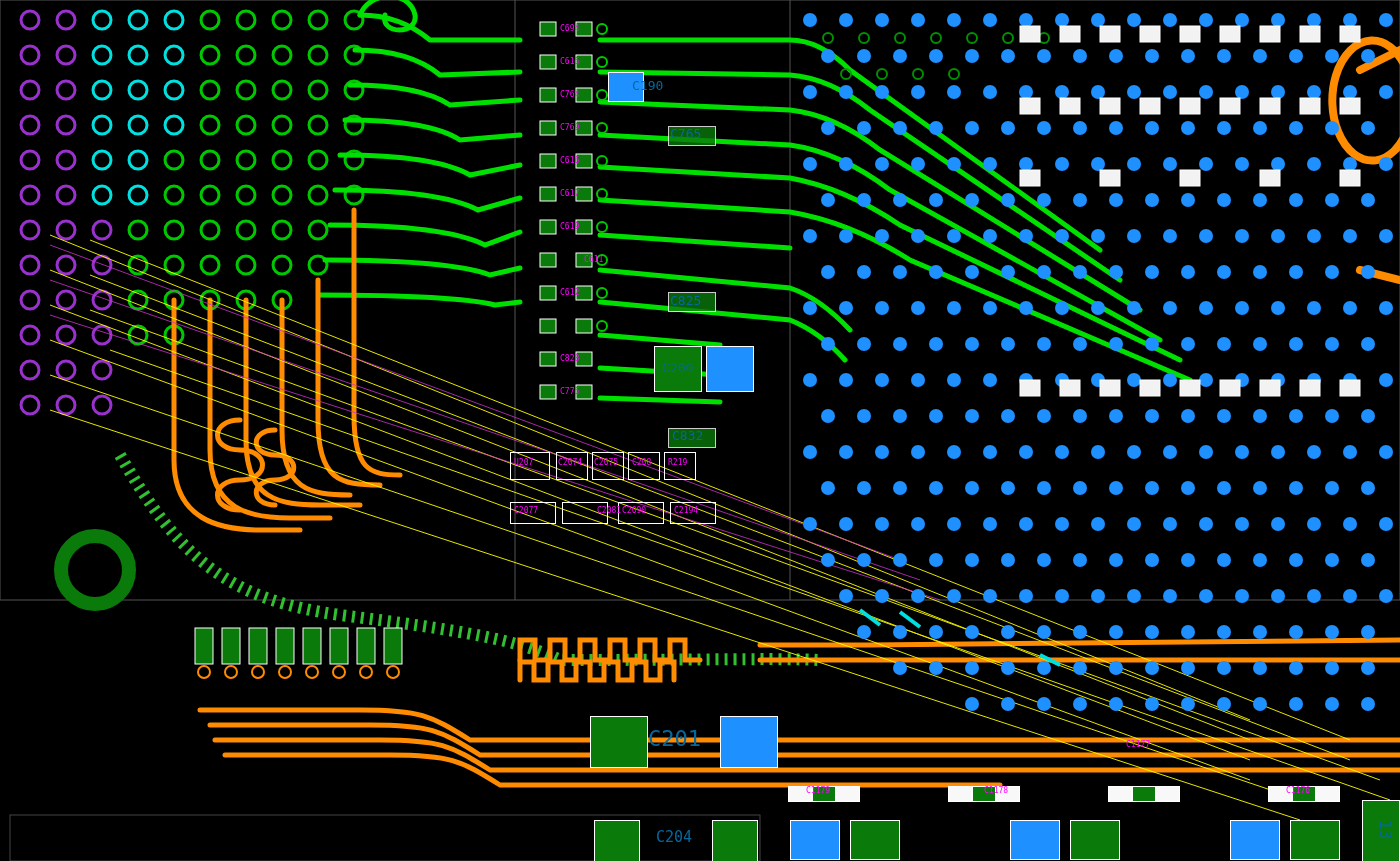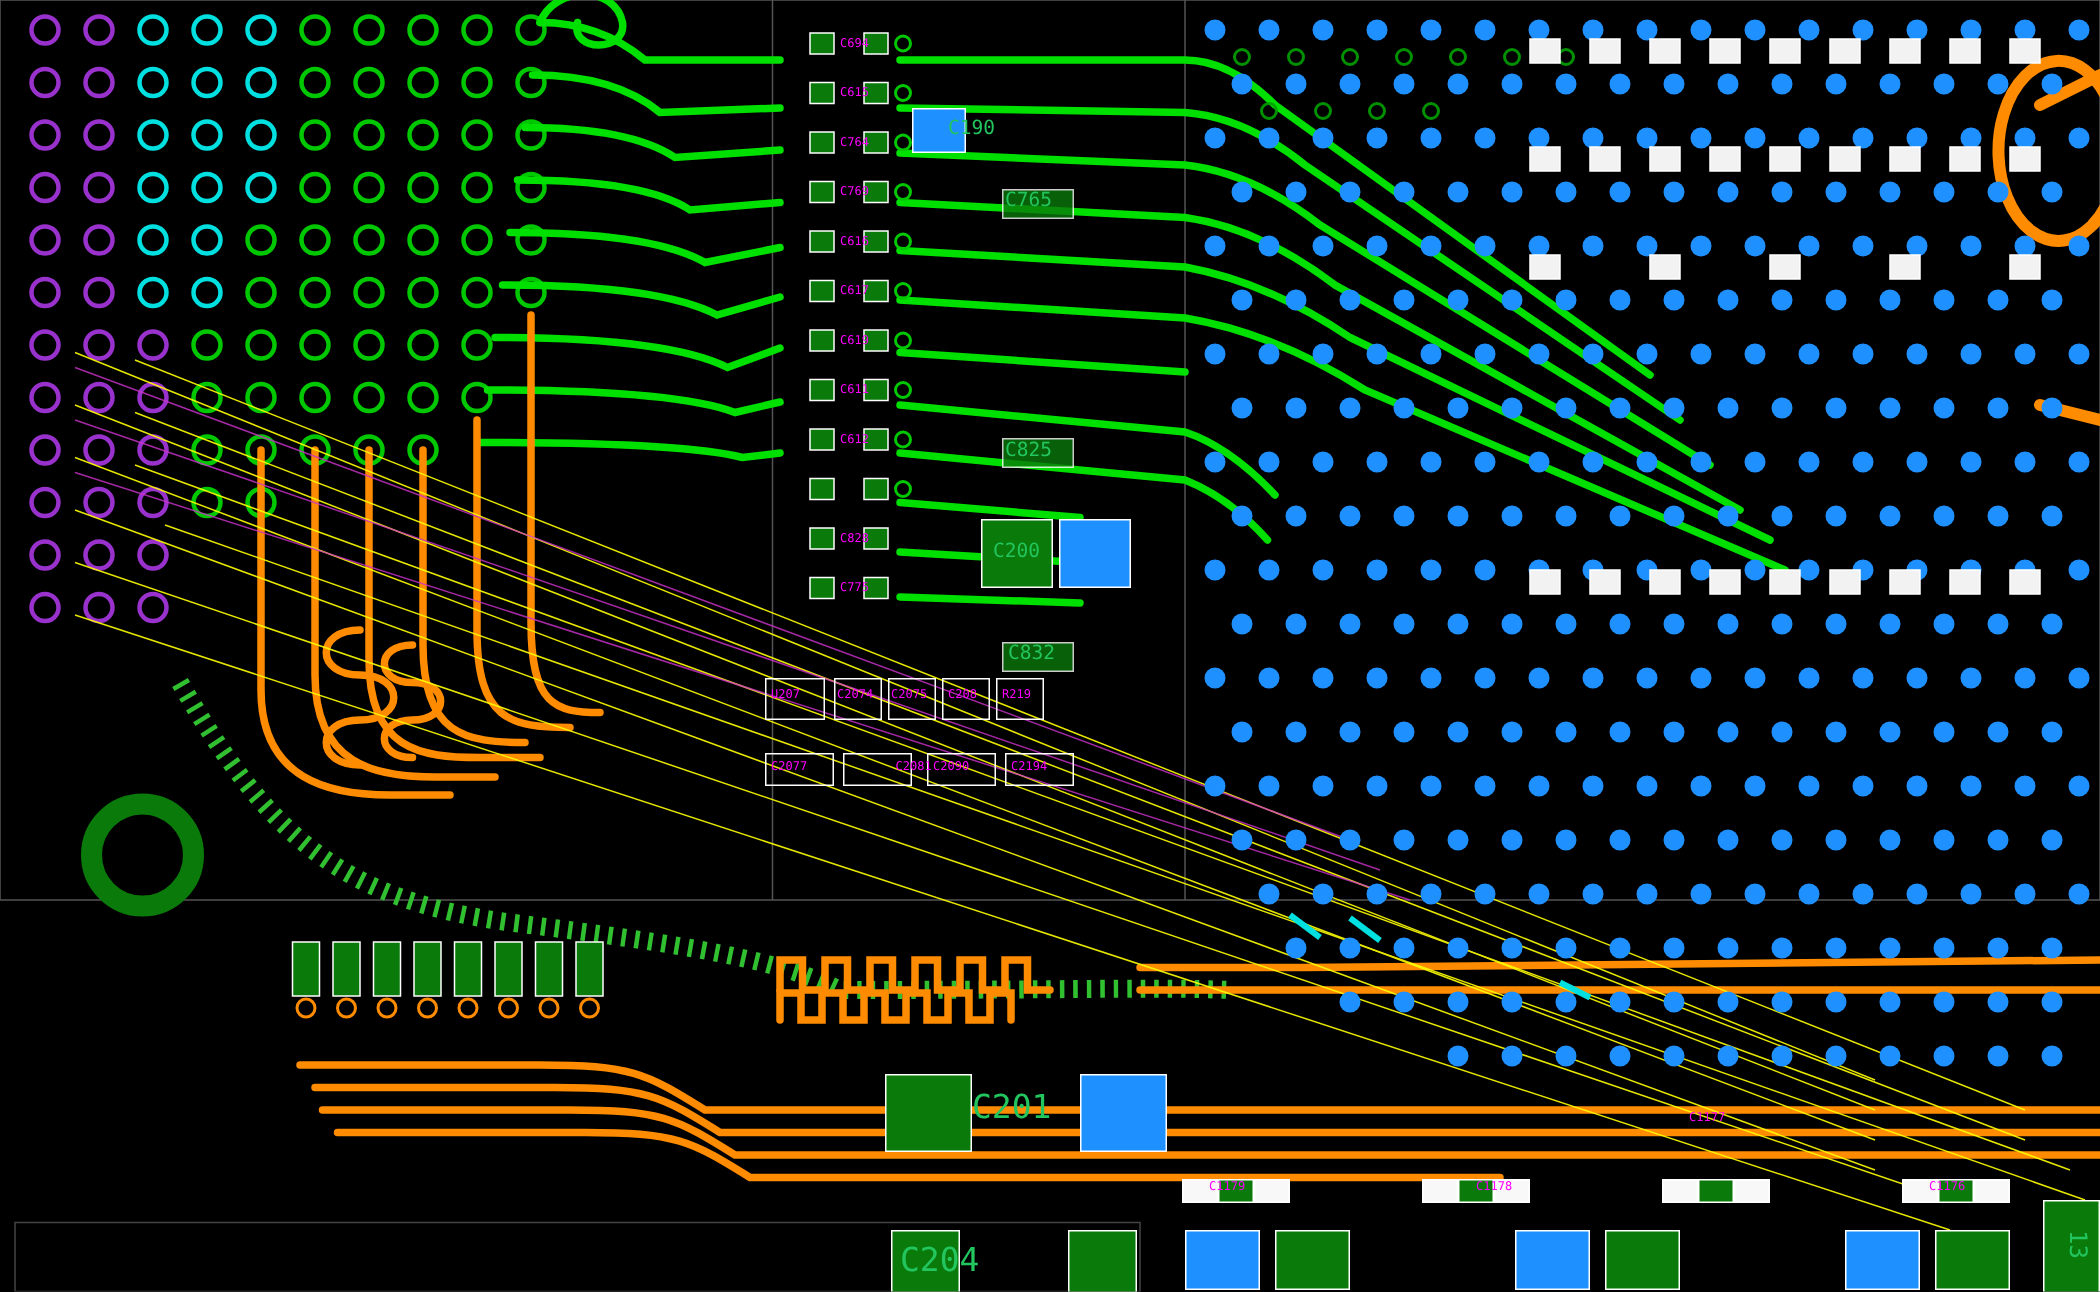--- a/index.html
+++ b/index.html
@@ -1,19 +1,19 @@
 <!DOCTYPE html>
 <html><head>
 <meta charset="utf-8">
 <style>
   html,body{margin:0;padding:0;width:1400px;height:861px;background:#000;overflow:hidden;font-family:monospace}
   .canvas{position:relative;width:1400px;height:861px}
   svg{position:absolute;top:0;left:0}
   .reflabel{position:absolute;font-size:13px;font-weight:normal;pointer-events:none;white-space:nowrap}
-  .reflabel.or{color:#22c55e}
+  .reflabel.or{color:#0369a1}
   .reflabel.mg{color:#ff00ff;font-size:8px}
   .pad{position:absolute;border:1px solid #fff}
   .pad.green{background:#0a7a0a}
   .pad.blue{background:#1e90ff}
   .pad.white{background:#f8f8f8}
 </style>
 </head>
 <body>
 
 <div class="canvas">
@@ -723,31 +723,31 @@
 <div class="pad white" style="left:1268px;top:786px;width:22px;height:14px"></div>
 <div class="pad green" style="left:1292px;top:786px;width:22px;height:14px"></div>
 <div class="pad white" style="left:1316px;top:786px;width:22px;height:14px"></div>
 
 <span class="reflabel or" style="left:632px;top:78px">C190</span>
 <span class="reflabel or" style="left:670px;top:126px">C765</span>
 <span class="reflabel or" style="left:670px;top:293px">C825</span>
 <span class="reflabel or" style="left:662px;top:360px">C200</span>
 <span class="reflabel or" style="left:672px;top:428px">C832</span>
 <span class="reflabel or" style="left:648px;top:726px;font-size:22px">C201</span>
-<span class="reflabel or" style="left:600px;top:828px;font-size:22px">C204</span>
+<span class="reflabel or" style="left:656px;top:828px;font-size:15px">C204</span>
 <span class="reflabel or" style="left:1376px;top:820px;font-size:16px;writing-mode:vertical-rl">13</span>
 
 <span class="reflabel mg" style="left:560px;top:24px">C694</span>
 <span class="reflabel mg" style="left:560px;top:57px">C615</span>
 <span class="reflabel mg" style="left:560px;top:90px">C764</span>
 <span class="reflabel mg" style="left:560px;top:123px">C769</span>
 <span class="reflabel mg" style="left:560px;top:156px">C616</span>
 <span class="reflabel mg" style="left:560px;top:189px">C617</span>
 <span class="reflabel mg" style="left:560px;top:222px">C619</span>
-<span class="reflabel mg" style="left:560px;top:255px">C611</span>
+<span class="reflabel mg" style="left:584px;top:255px">C611</span>
 <span class="reflabel mg" style="left:560px;top:288px">C612</span>
 <span class="reflabel mg" style="left:560px;top:354px">C828</span>
 <span class="reflabel mg" style="left:560px;top:387px">C775</span>
 
 <span class="reflabel mg" style="left:514px;top:458px">U207</span>
 <span class="reflabel mg" style="left:558px;top:458px">C2074</span>
 <span class="reflabel mg" style="left:594px;top:458px">C2075</span>
 <span class="reflabel mg" style="left:632px;top:458px">C208</span>
 <span class="reflabel mg" style="left:668px;top:458px">R219</span>
 <span class="reflabel mg" style="left:514px;top:506px">C2077</span>

